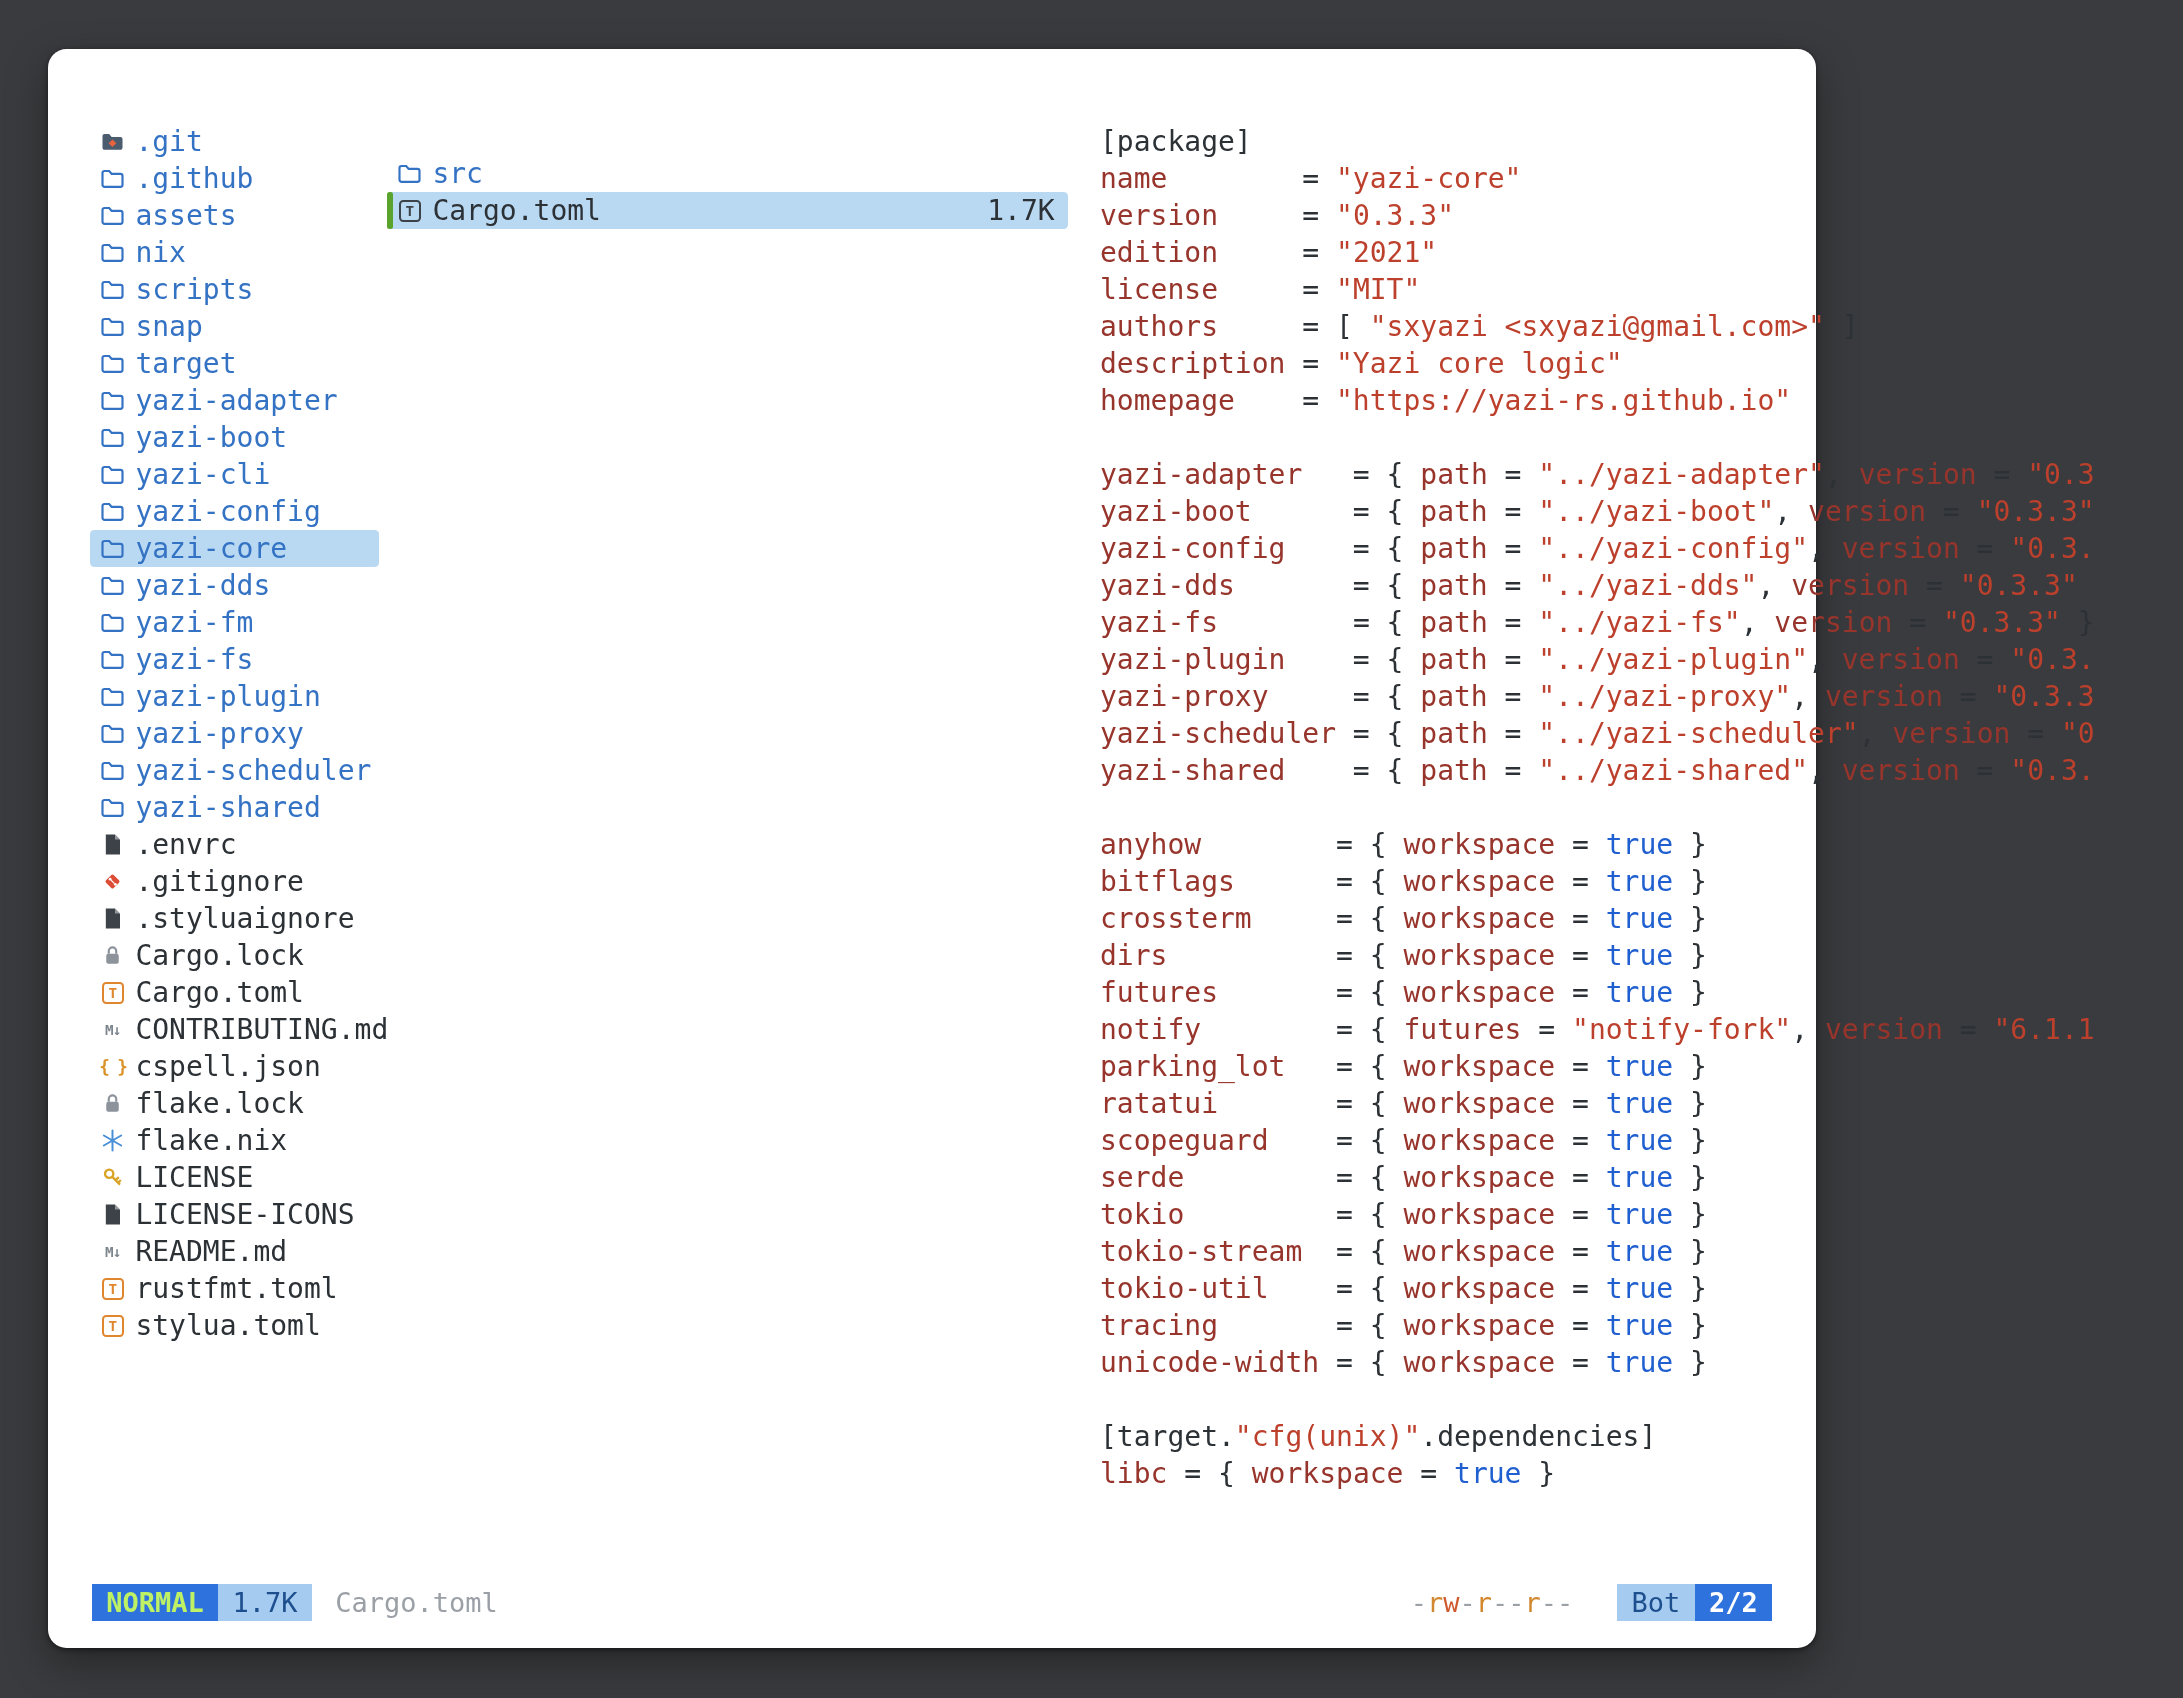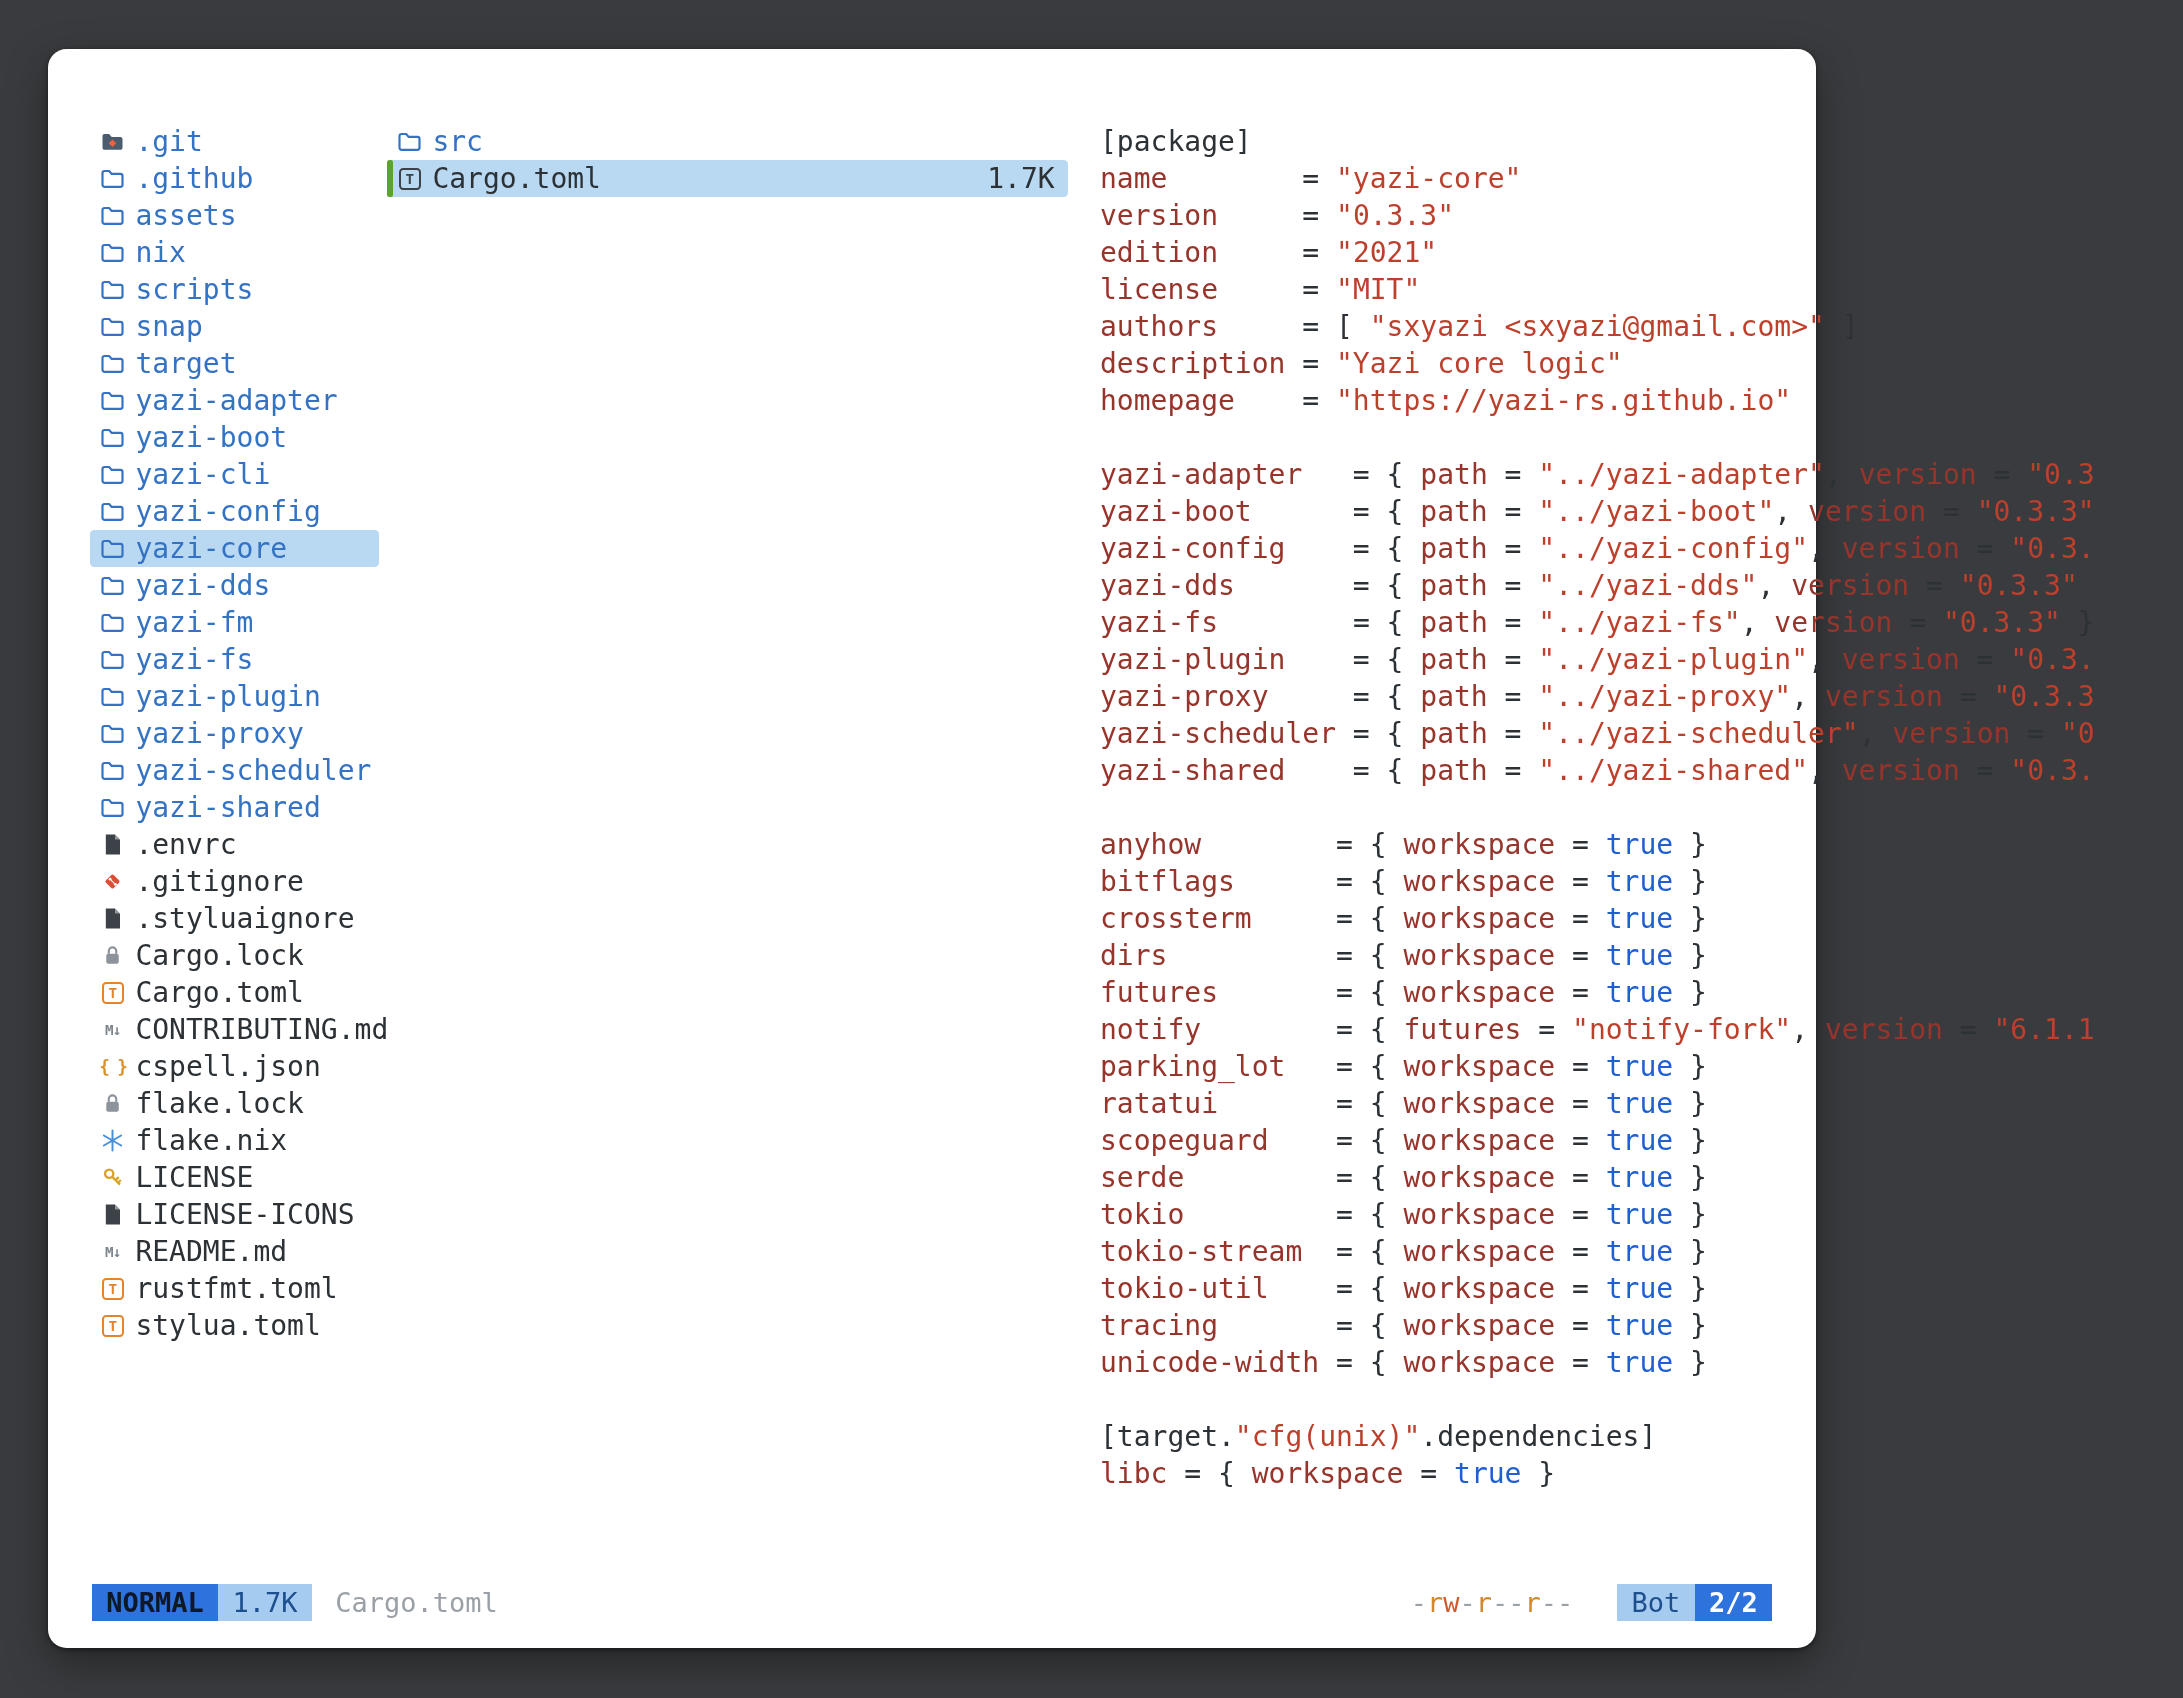--- a/index.html
+++ b/index.html
@@ -11,21 +11,21 @@
     overflow:hidden;
   }
   .desktop { position:absolute; inset:0; }
   .window {
     position:absolute; left:48px; top:49px; width:1768px; height:1599px;
     background:#ffffff; border-radius:18.5px;
     box-shadow:0 1.7px 5px rgba(0,0,0,.45), 0 15px 42px rgba(0,0,0,.35);
   }
   .pane { position:absolute; top:74px; }
   #parent-pane  { left:42px;  width:289px; }
-  #current-pane { left:339px; width:681px; }
+  #current-pane { left:339px; width:681px;margin-top:32px; }
   #preview-pane { left:1052px; width:998px; height:1480px; overflow:hidden; }
 
   .row {
     position:relative; display:flex; align-items:center;
     height:37px; font-size:28px; border-radius:4.2px; padding:0 6.7px;
   }
   .row.selected { background:#b9d9f3; }
   .sel-bar { position:absolute; left:0; top:0; bottom:0; width:5.9px; background:#5aa32d; border-radius:2.5px; }
   .row .icon { width:32px; min-width:32px; display:flex; justify-content:center; align-items:center; margin-right:6.7px; }
   .row .icon svg { display:block; }
@@ -48,21 +48,21 @@
   .tk-key  { color:#97352c; }
   .tk-str  { color:#bc402c; }
   .tk-bool { color:#1f5fd0; }
   .tk-com  { color:#3f9a1e; }
 
   .status {
     position:absolute; left:44px; right:44px; bottom:27px; height:37px;
     display:flex; align-items:center; font-size:27px;
   }
   .chip { height:37px; display:flex; align-items:center; padding:0 14.3px; }
-  .chip-mode { background:#2d72dd; color:#0f172a; font-weight:bold; }
+  .chip-mode { background:#2d72dd; color:#bef264; font-weight:bold; }
   .chip-size { background:#a6cbf0; color:#1d4e8d; }
   .filename  { color:#9aa0a6; margin-left:23.5px; }
   .status-right { margin-left:auto; display:flex; align-items:center; }
   .perms { margin-right:44px; white-space:pre; }
   .perm-dim { color:#9aa0a6; }
   .perm-r   { color:#d1882f; }
   .perm-w   { color:#cf5a2e; }
   .chip-bot { background:#a6cbf0; color:#1d4e8d; }
   .chip-pos { background:#2d72dd; color:#ffffff; font-weight:bold; }
 </style>

